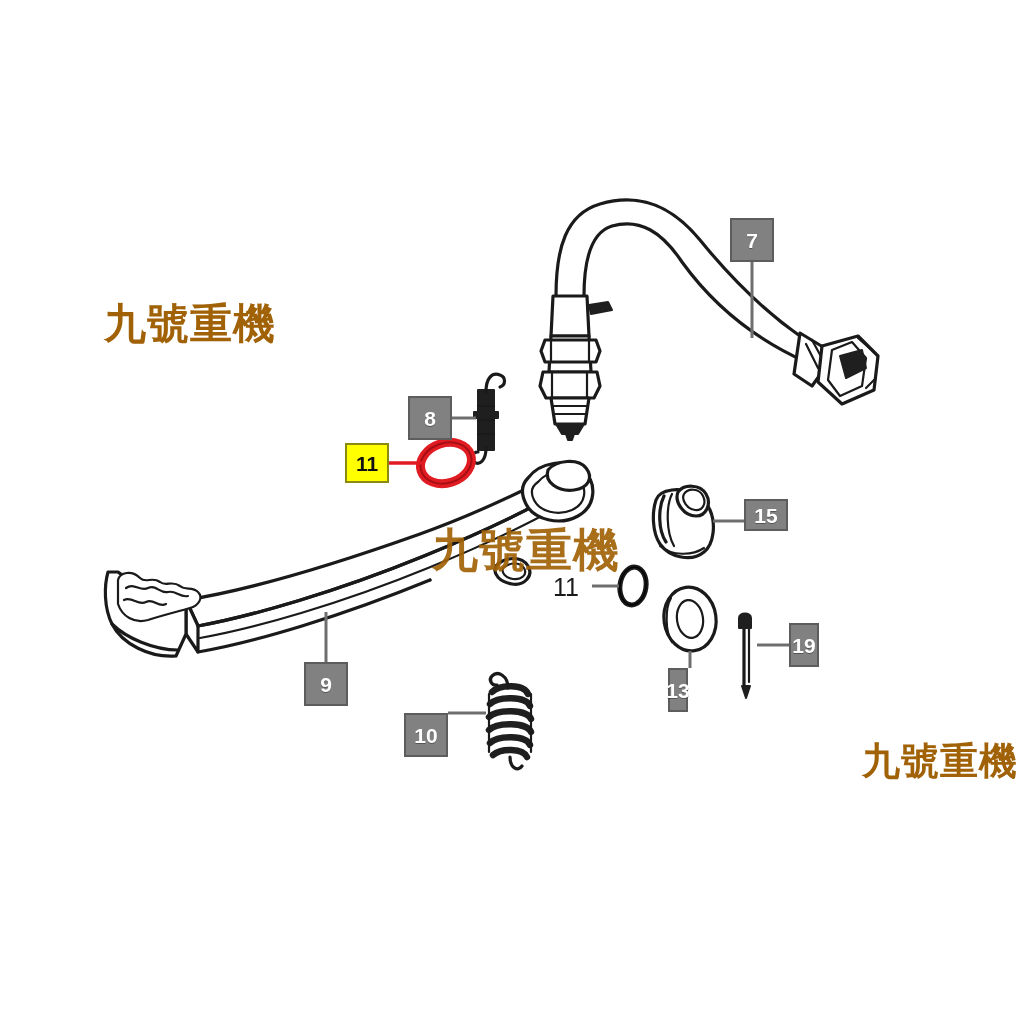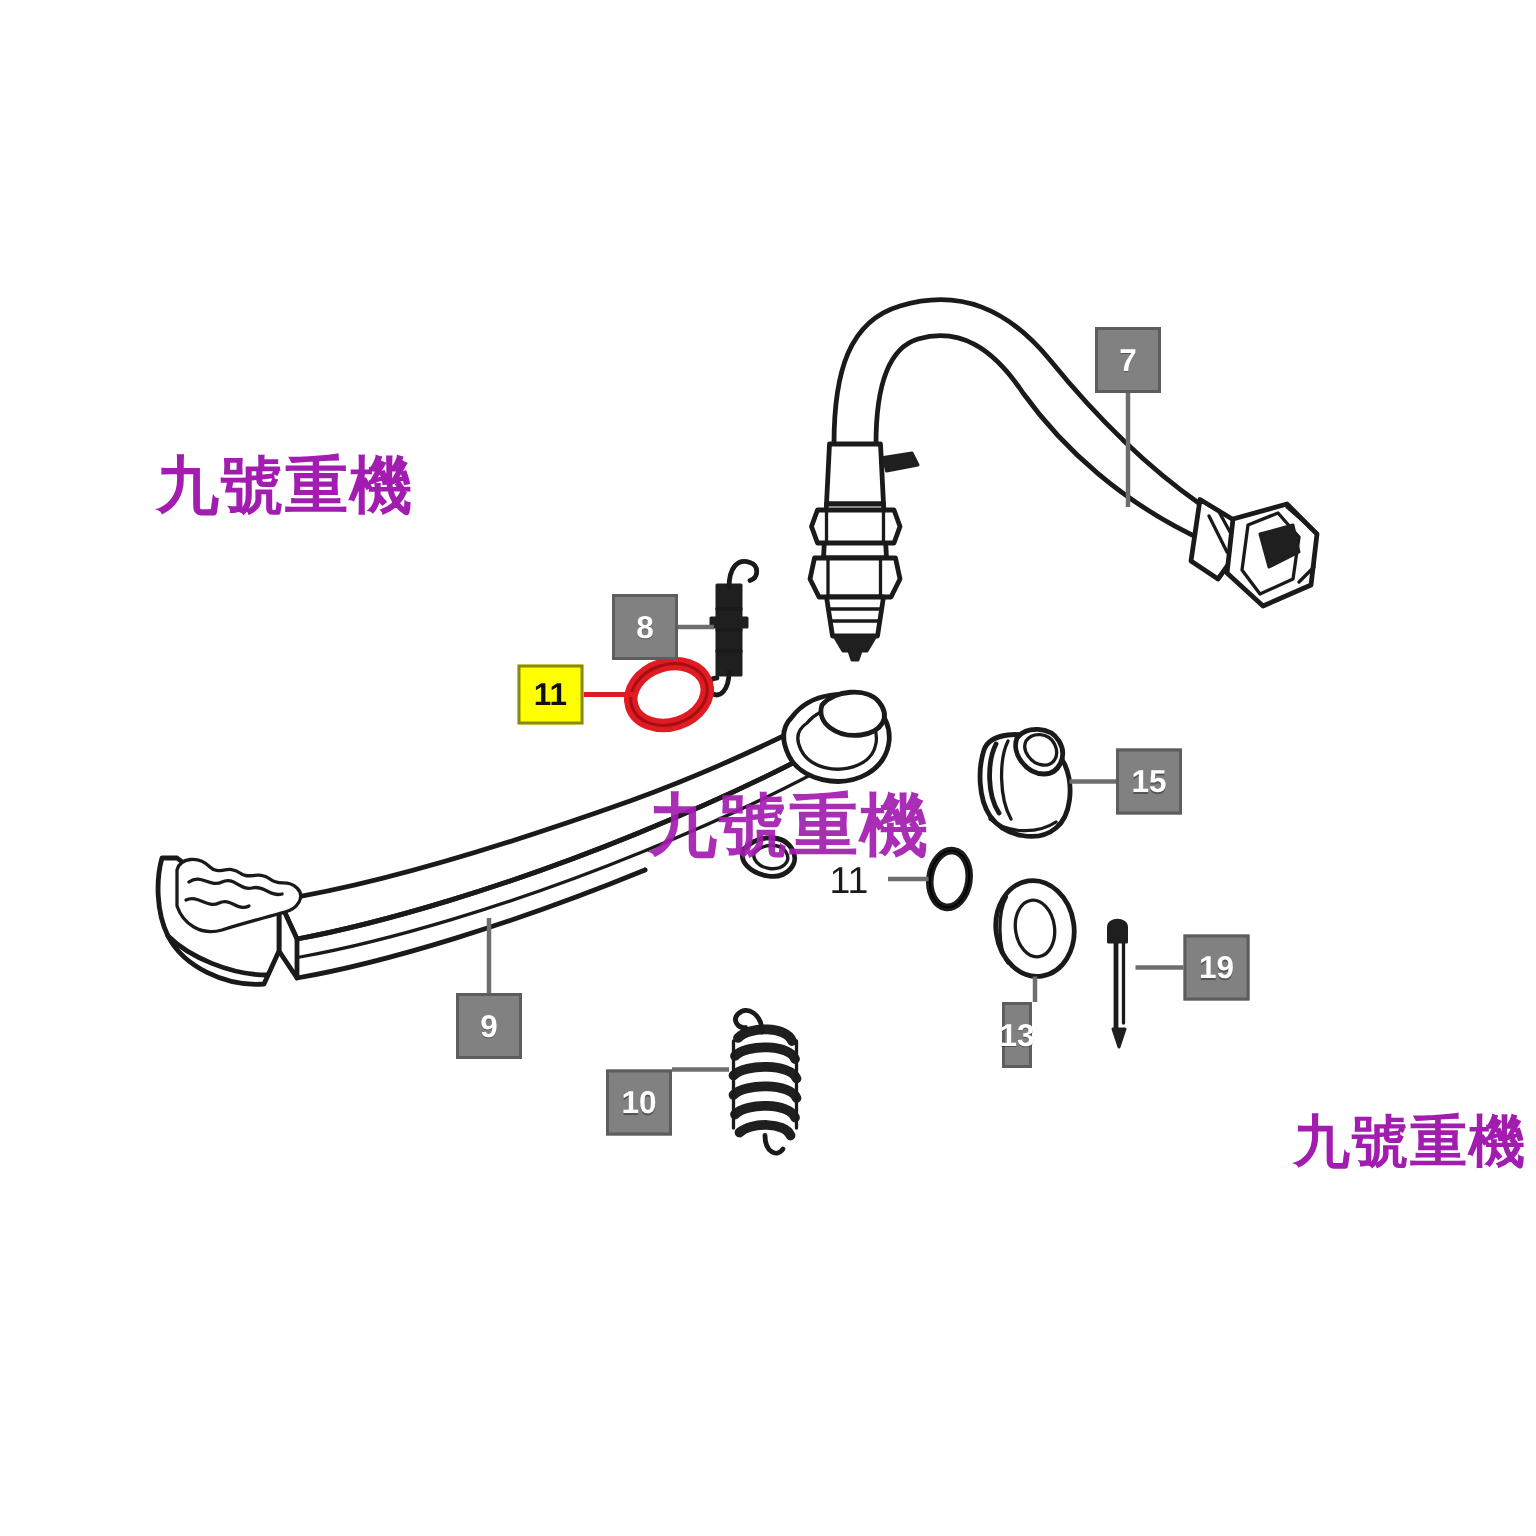--- a/index.html
+++ b/index.html
@@ -21,21 +21,21 @@
   #artboard {
     position: absolute;
     inset: 0;
     width: 1024px;
     height: 1024px;
   }
   .wm {
     position: absolute;
     font-family: Liberation Mono, monospace;
     font-weight: 700;
-    color: #a21caf;
+    color: #a16207;
     white-space: nowrap;
     letter-spacing: 1px;
     user-select: none;
     pointer-events: none;
     text-align: center;
   }
   #wm-top-left  { left: 104px; top: 296px; font-size: 42px; }
   #wm-center    { left: 432px; top: 520px; font-size: 46px; opacity: .92; }
   #wm-bottom-right { left: 862px; top: 736px; font-size: 38px; }
 
@@ -235,25 +235,25 @@
   <div class="wm" id="wm-top-left">九號重機</div>
   <div class="wm" id="wm-center">九號重機</div>
   <div class="wm" id="wm-bottom-right">九號重機</div>
 
   <div class="callout gray" style="left:730px; top:218px; width:44px; height:44px;">7</div>
 
   <div class="callout gray" style="left:408px; top:396px; width:44px; height:44px;">8</div>
 
   <div class="callout highlight" style="left:345px; top:443px; width:44px; height:40px;">11</div>
 
-  <div class="callout gray" style="left:744px; top:499px; width:44px; height:44px;">15</div>
+  <div class="callout gray" style="left:744px; top:499px; width:44px; height:32px;">15</div>
 
   <div class="callout gray" style="left:304px; top:662px; width:44px; height:44px;">9</div>
 
   <div class="callout gray" style="left:668px; top:668px; width:20px; height:44px;">13</div>
 
-  <div class="callout gray" style="left:789px; top:623px; width:44px; height:44px;">19</div>
+  <div class="callout gray" style="left:789px; top:623px; width:30px; height:44px;">19</div>
 
   <div class="callout gray" style="left:404px; top:713px; width:44px; height:44px;">10</div>
 
   <div class="plain-label" style="left:553px; top:573px;">11</div>
 
 </div>
 
 </body></html>

